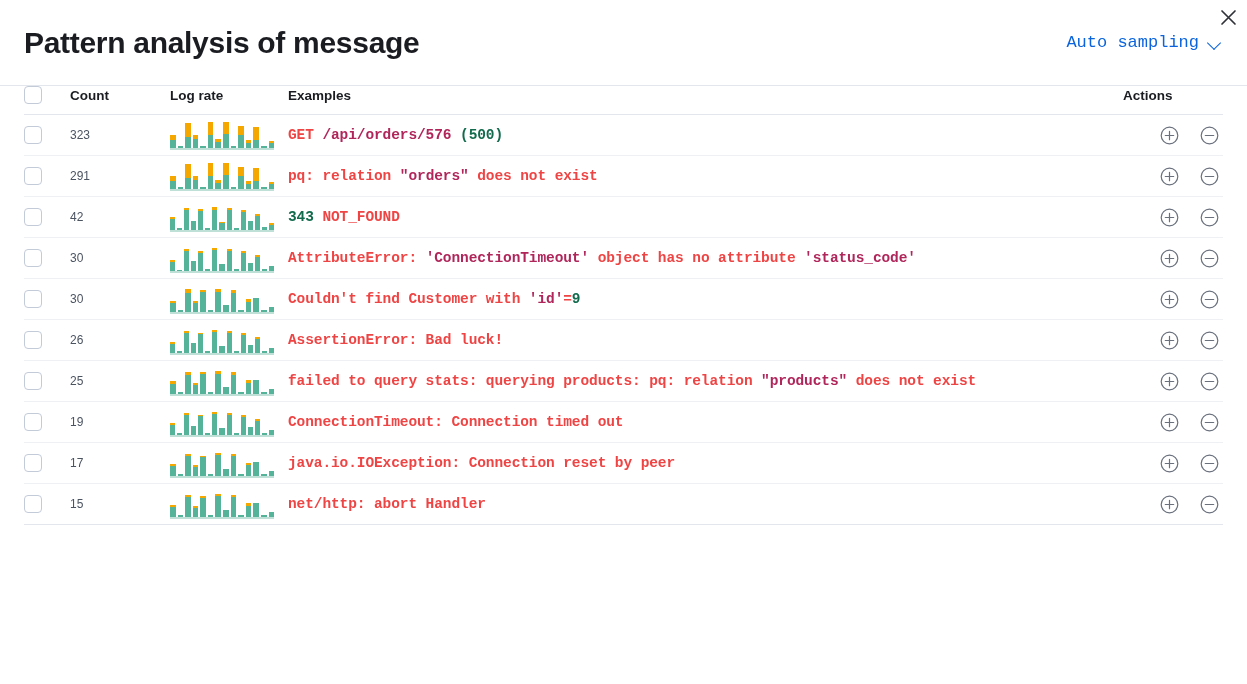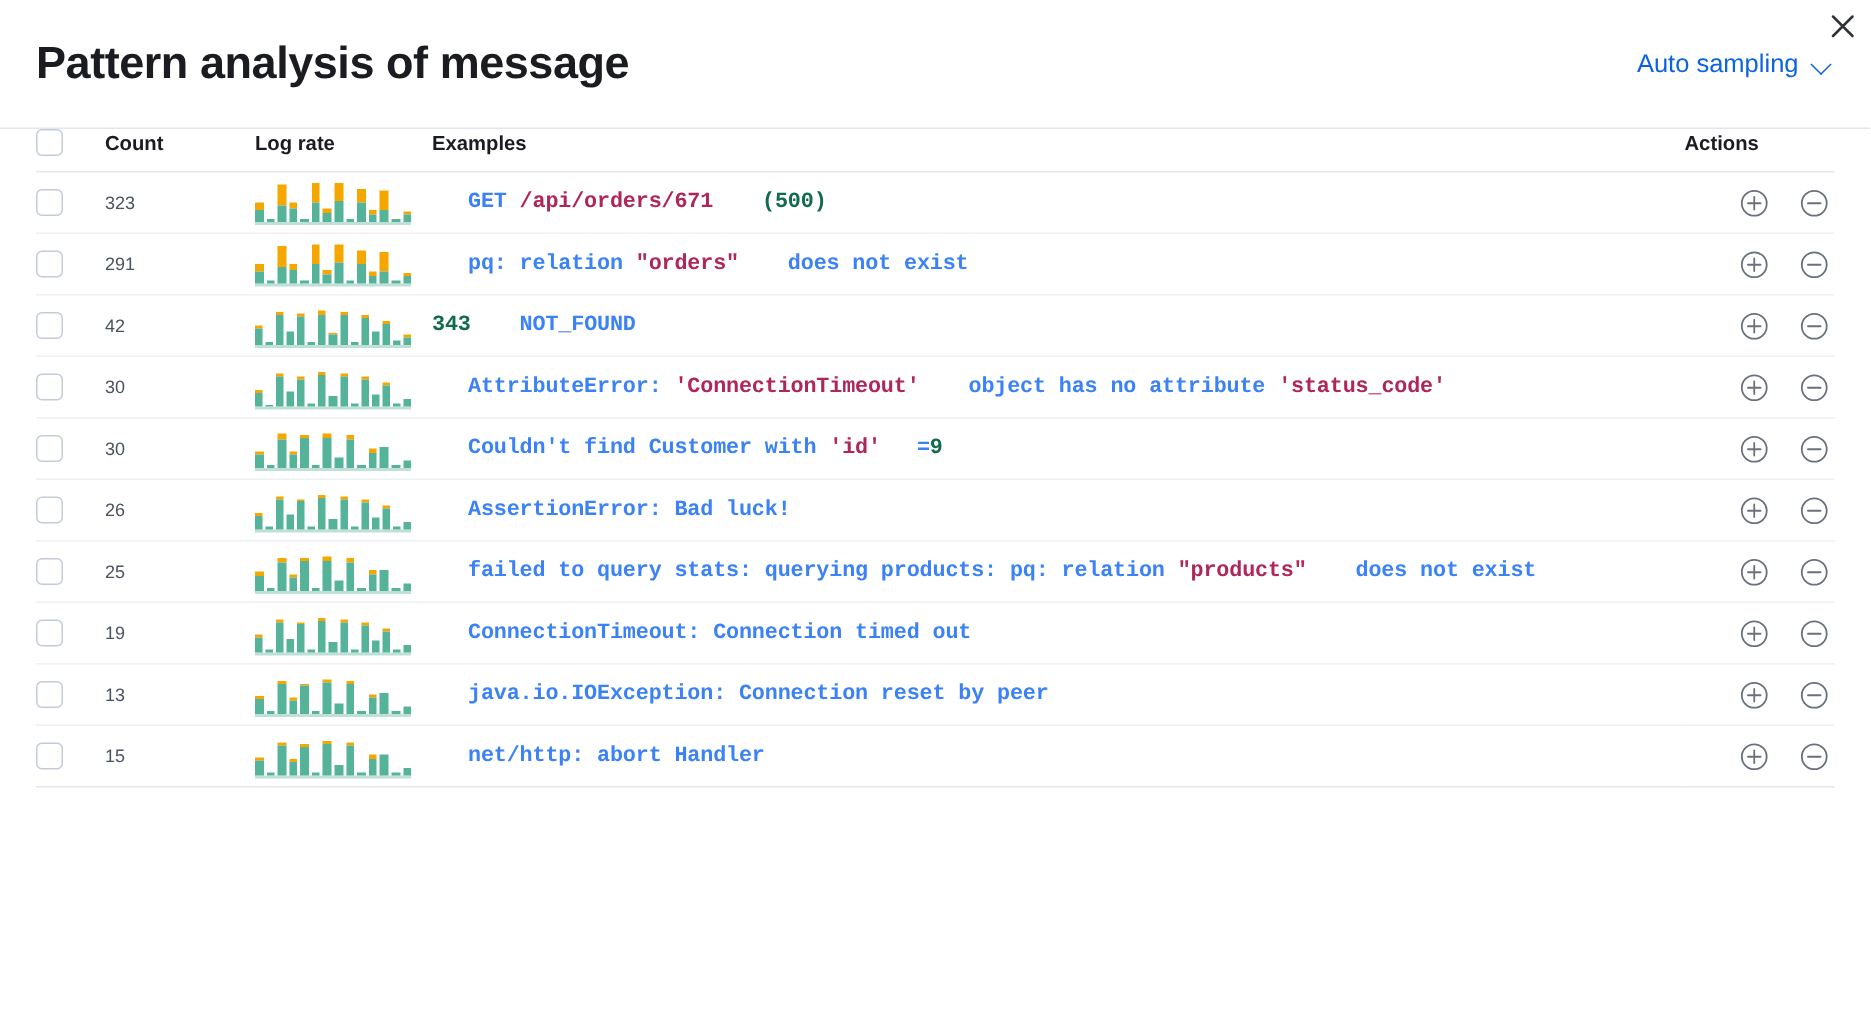--- a/index.html
+++ b/index.html
@@ -50,21 +50,21 @@
   .sampling-btn {
     display: flex;
     align-items: center;
     gap: 9px;
     color: #0b64dd;
     font-size: 17px;
     font-weight: 400;
     cursor: pointer;
     background: none;
     border: none;
-    font-family: Liberation Sans, sans-serif;
+    font-family: Liberation Mono, monospace;
   }
   .chev {
     width: 15px; height: 9px;
     position: relative;
     display: inline-block;
   }
   .chev::before {
     content: "";
     position: absolute;
     left: 1px; top: 0px;
@@ -157,21 +157,21 @@
   .seg-orange { background: #f5a700; width: 100%; }
 
   
   .example {
     font-family: "Liberation Mono", monospace;
     font-size: 14.5px;
     font-weight: 700;
     white-space: nowrap;
     letter-spacing: -0.1px;
   }
-  .tk-purple { color: #3b82f6; margin-left: 24px; }
+  .tk-purple { color: #ef4444; }
   .tk-red    { color: #b0265a; }
   .tk-green  { color: #116b4c; }
 
   
   .actions-cell { text-align: right; padding-right: 8px; white-space: nowrap; }
   .act-icon {
     display: inline-flex;
     align-items: center;
     justify-content: center;
     width: 28px; height: 28px;
@@ -327,21 +327,21 @@
               <div class="bar">
                 <div class="seg-green" style="height: 2.4px;"></div>
               </div>
               <div class="bar">
                 <div class="seg-green" style="height: 4.8px;"></div>
                 <div class="seg-orange" style="height: 1.8px;"></div>
               </div>
             </div>
           </td>
           <td>
-            <div class="example"><span class="tk-purple">GET </span><span class="tk-red">/api/orders/671</span><span class="tk-purple"> </span><span class="tk-green">(500)</span></div>
+            <div class="example"><span class="tk-purple">GET </span><span class="tk-red">/api/orders/576</span><span class="tk-purple"> </span><span class="tk-green">(500)</span></div>
           </td>
           <td class="actions-cell"><button class="act-icon">
               <svg width="19" height="19" viewBox="0 0 19 19">
                 <circle cx="9.5" cy="9.5" r="8.3" fill="none" stroke="currentColor" stroke-width="1.2"></circle>
                 <path d="M9.5 5.3 V13.7 M5.3 9.5 H13.7" stroke="currentColor" stroke-width="1.2" stroke-linecap="round"></path>
               </svg>
             </button><button class="act-icon">
               <svg width="19" height="19" viewBox="0 0 19 19">
                 <circle cx="9.5" cy="9.5" r="8.3" fill="none" stroke="currentColor" stroke-width="1.2"></circle>
                 <path d="M5.3 9.5 H13.7" stroke="currentColor" stroke-width="1.2" stroke-linecap="round"></path>
@@ -873,21 +873,21 @@
               <svg width="19" height="19" viewBox="0 0 19 19">
                 <circle cx="9.5" cy="9.5" r="8.3" fill="none" stroke="currentColor" stroke-width="1.2"></circle>
                 <path d="M5.3 9.5 H13.7" stroke="currentColor" stroke-width="1.2" stroke-linecap="round"></path>
               </svg>
             </button></td>
         </tr>
         <tr class="row">
           <td>
             <span class="cbox"></span>
           </td>
-          <td class="count-cell">13</td>
+          <td class="count-cell">17</td>
           <td>
             <div class="spark">
               <div class="bar">
                 <div class="seg-green" style="height: 9.6px;"></div>
                 <div class="seg-orange" style="height: 2.4px;"></div>
               </div>
               <div class="bar">
                 <div class="seg-green" style="height: 1.8px;"></div>
               </div>
               <div class="bar">

